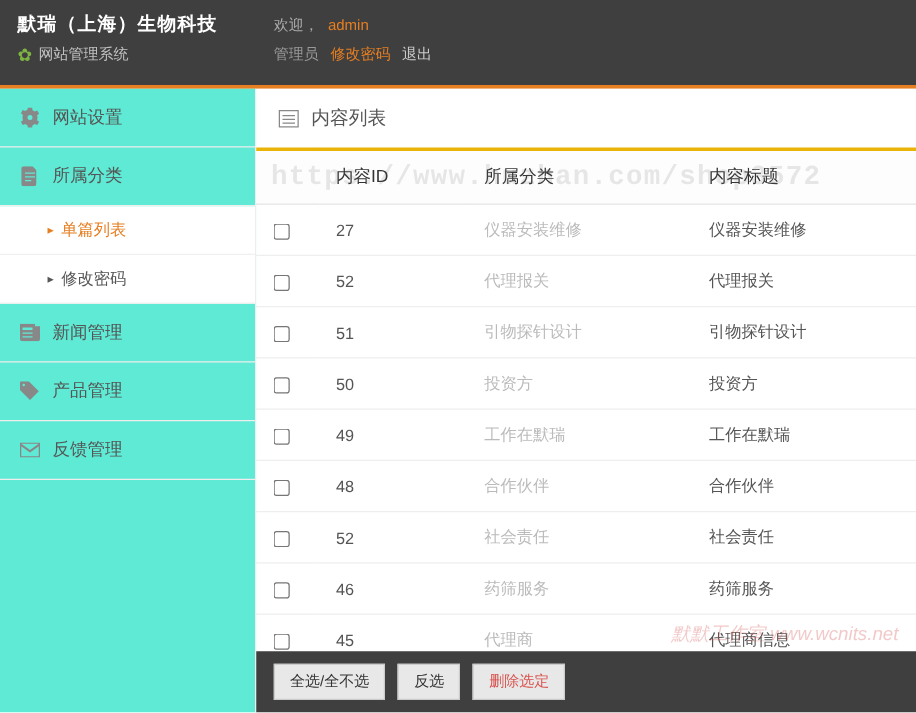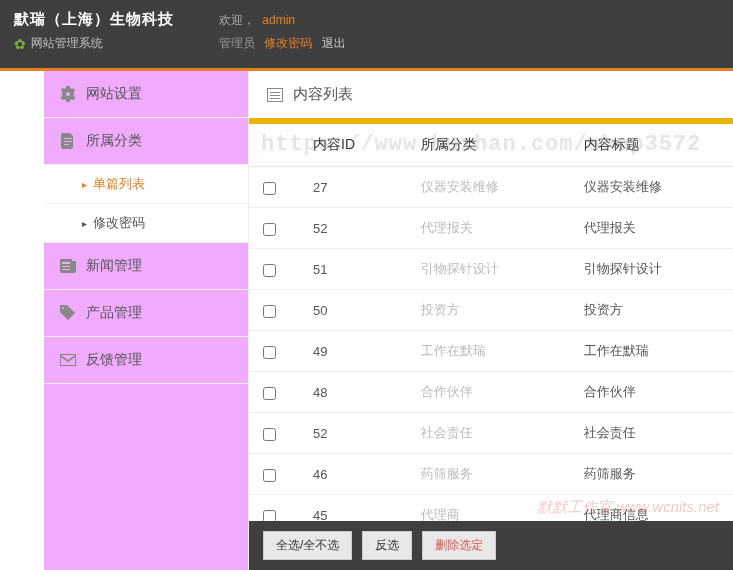--- a/index.html
+++ b/index.html
@@ -13,30 +13,30 @@
     .header-right { flex: 1; padding: 12px 14px; font-size: 12px; }
     .welcome-line { color: #aaa; margin-bottom: 6px; }
     .welcome-line .user { color: #e67e22; margin-left: 4px; }
     .sub-line { color: #999; }
     .sub-line .link { color: #e67e22; margin: 0 6px; cursor: pointer; }
     .sub-line .link-gray { color: #ccc; cursor: pointer; }
     
     .orange-bar { height: 3px; background: #e67e22; }
     
     .layout { display: flex; height: calc(570px - 71px); }
-    .sidebar { width: 205px; background: #f0abfc; border-right: 1px solid #eee; margin-left: 44px; }
+    .sidebar { width: 205px; background: #5eead4; border-right: 1px solid #eee; }
     .nav-item { padding: 14px 16px; display: flex; align-items: center; gap: 10px; color: #555; border-bottom: 1px solid #eee; cursor: pointer; font-size: 14px; }
     .nav-icon { width: 16px; height: 16px; display: inline-flex; align-items: center; justify-content: center; color: #888; }
     .sub-nav { background: #fff; }
     .sub-item { padding: 10px 16px 10px 38px; color: #555; border-bottom: 1px solid #f0f0f0; cursor: pointer; font-size: 13px; display: flex; align-items: center; gap: 6px; }
     .sub-item.active { color: #e67e22; }
     .sub-item .arrow { font-size: 10px; }
     
     .main { flex: 1; background: #fff; display: flex; flex-direction: column; }
-    .page-title { padding: 14px 18px; display: flex; align-items: center; gap: 10px; color: #555; font-size: 15px; border-bottom: 6px solid #eab308; }
+    .page-title { padding: 14px 18px; display: flex; align-items: center; gap: 10px; color: #555; font-size: 15px; border-bottom: 3px solid #eab308; }
     .list-icon { border: 1px solid #888; width: 16px; height: 14px; position: relative; display: inline-block; }
     .list-icon:before { content: ""; position: absolute; top: 3px; left: 2px; right: 2px; height: 1px; background: #888; box-shadow: 0 3px 0 #888, 0 6px 0 #888; }
     
     .table-wrap { flex: 1; overflow: auto; position: relative; }
     .watermark { position: absolute; top: 8px; left: 12px; color: rgba(100,100,100,0.15); font-size: 22px; font-weight: bold; pointer-events: none; z-index: 5; letter-spacing: 1px; font-family: Liberation Mono, monospace; }
     .watermark2 { position: absolute; bottom: 4px; right: 14px; color: rgba(210,60,60,0.28); font-size: 15px; pointer-events: none; z-index: 5; font-style: italic; }
     
     table { width: 100%; border-collapse: collapse; }
     th { text-align: left; padding: 12px 14px; color: #333; font-weight: normal; font-size: 14px; border-bottom: 1px solid #e5e5e5; background: #fdfdfd; }
     td { padding: 11px 14px; border-bottom: 1px solid #eee; color: #555; font-size: 13px; }

